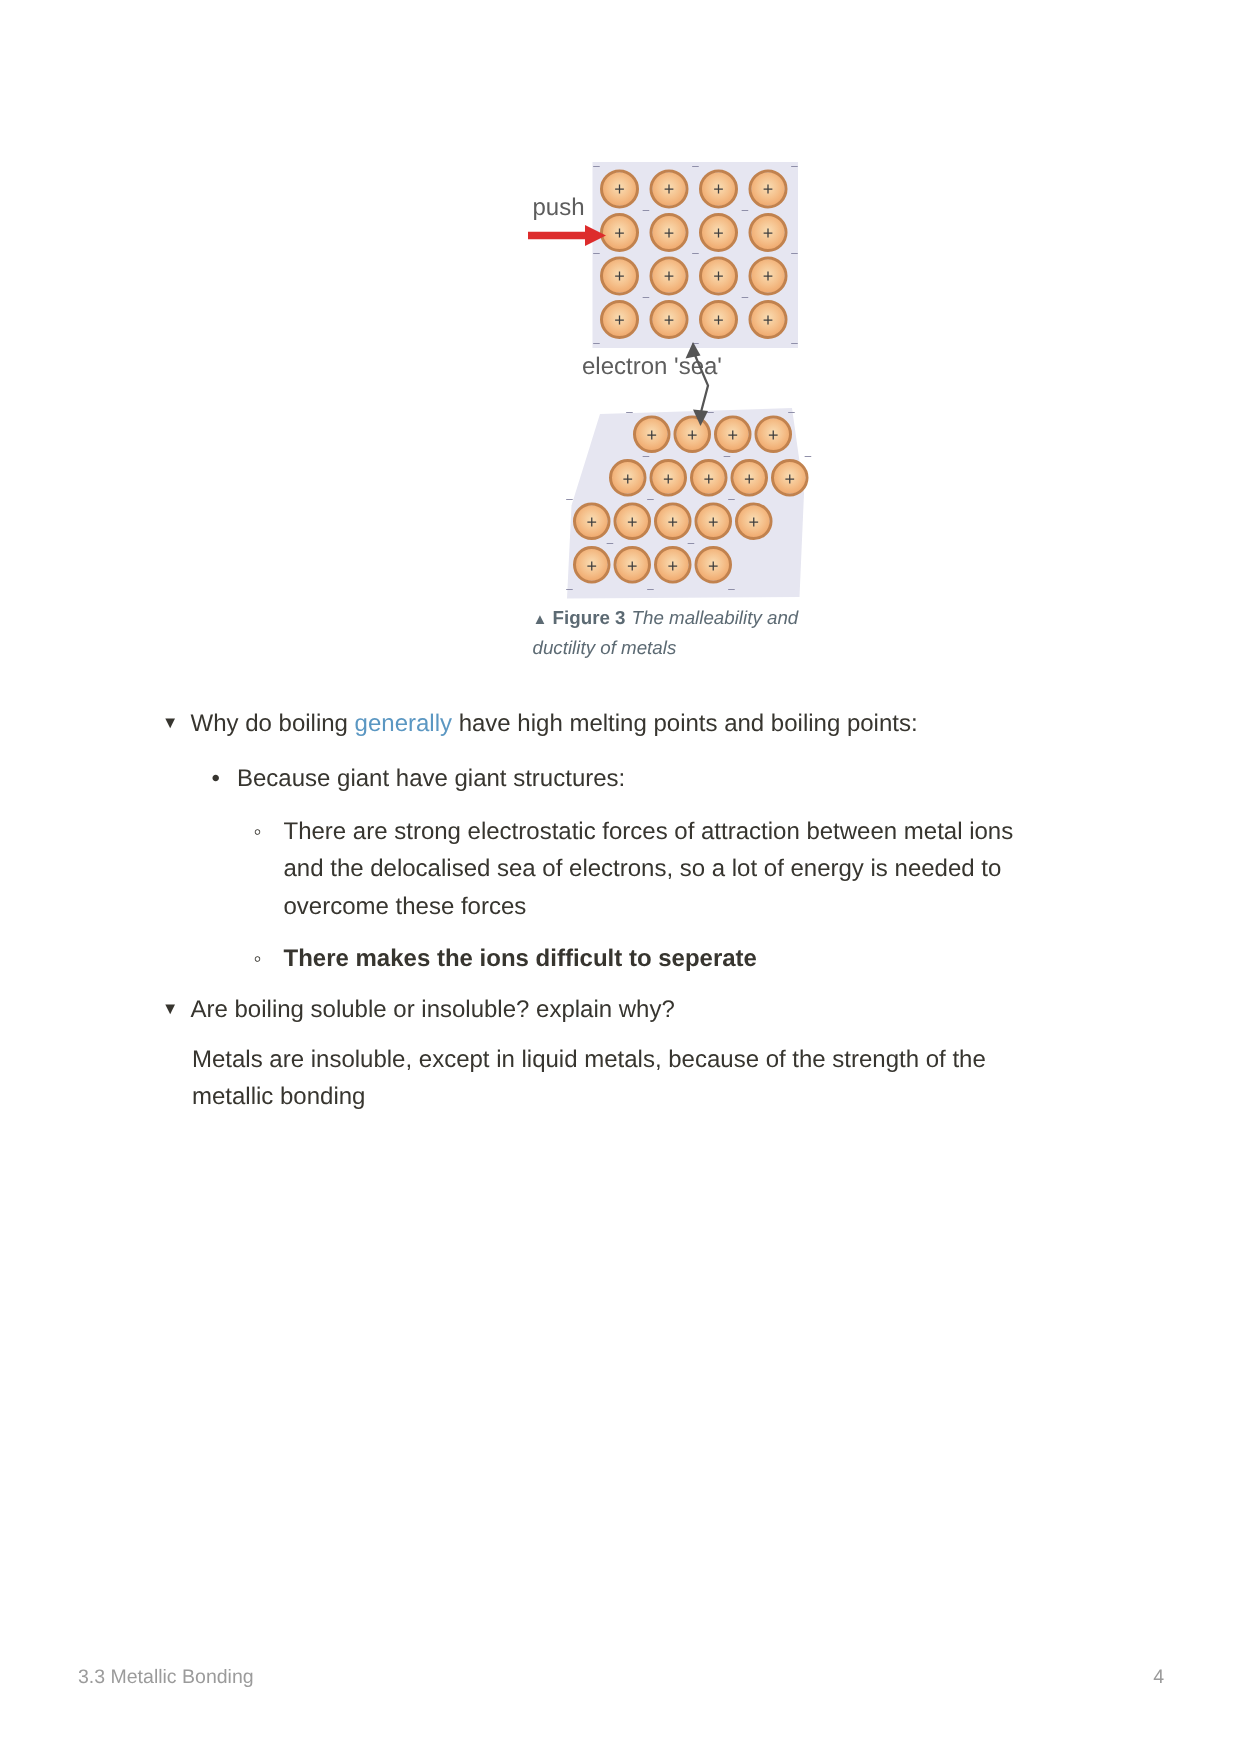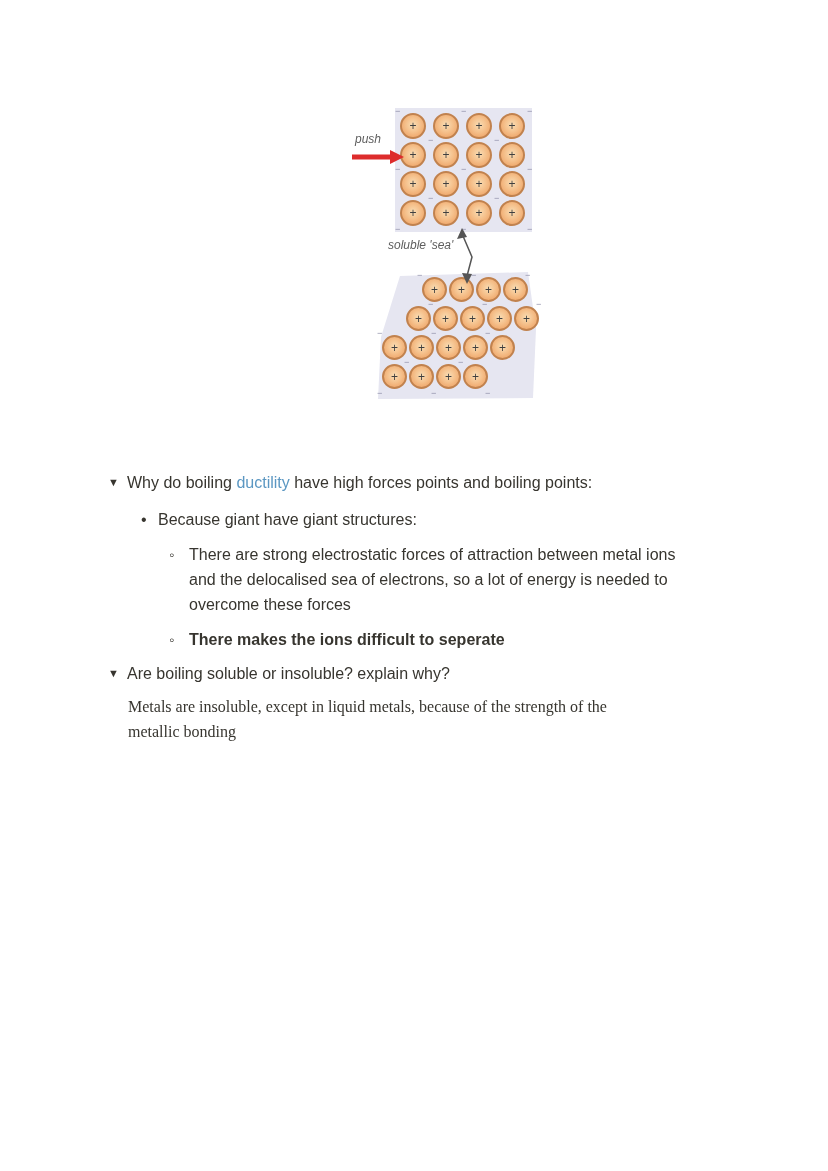--- a/index.html
+++ b/index.html
@@ -11,21 +11,21 @@
   #top-diagram{left:395px;top:108px;width:137px;height:124px;background:#e6e6f1;}
   #bottom-diagram{left:376px;top:271px;width:164px;height:129px;}
   #bottom-diagram svg{position:absolute;left:0;top:0;}
   .ions-layer{position:absolute;left:0;top:0;width:100%;height:100%;}
   .ion{position:absolute;box-sizing:border-box;border-radius:50%;
        border:2px solid #c1824e;
        background:radial-gradient(circle at 50% 45%, #f9ddb4 0%, #f5c08b 45%, #efa76b 80%, #eda263 100%);
        display:flex;align-items:center;justify-content:center;}
   .plus{font-size:12px;color:#3f3f3f;line-height:1;}
   .electron{position:absolute;font-size:9px;color:#8b8ba6;line-height:1;}
-  .fig-label{position:absolute;font-size:12px;color:#5d5d5d;line-height:14px;font-style:italic;}
+  .fig-label{position:absolute;font-size:16px;color:#5d5d5d;line-height:14px;}
   #push-label{left:355px;top:132px;}
   #sea-label{left:388px;top:238px;}
   #fig-arrows{position:absolute;left:340px;top:100px;pointer-events:none;}
   .caption{position:absolute;left:355px;top:403px;width:200px;
            font-size:12.5px;line-height:19px;color:#5c6a73;}
   .cap-marker{font-size:10px;}
   .cap-bold{font-weight:700;margin-right:4px;}
   .caption em{font-style:italic;}
 
   
@@ -36,21 +36,21 @@
   .circle-marker{width:20px;flex-shrink:0;font-size:15px;line-height:25px;}
   .bold{font-weight:700;}
   .link{color:#5b97c2;cursor:pointer;}
   #row-q1{left:108px;top:470px;}
   #row-q1b1{left:141px;top:507px;}
   #row-q1s1{left:169px;top:542px;}
   #row-q1s1 .t-text{max-width:520px;}
   #row-q1s2{left:169px;top:627px;}
   #row-q2{left:108px;top:661px;}
   #row-q2a{left:128px;top:694px;}
-  #row-q2a .t-text{max-width:565px;font-family:Liberation Serif, serif;}
+  #row-q2a .t-text{max-width:565px;}
 
   
   .footer{position:absolute;left:52px;right:52px;top:1110px;display:flex;
           justify-content:space-between;font-size:13px;line-height:16px;color:#9b9b9b;}
 </style>
 </head>
 <body>
 
 <div class="page">
 
@@ -190,40 +190,43 @@
         </div>
         <span class="electron" style="left: 28px; top: 87px;">−</span>
         <span class="electron" style="left: 82px; top: 87px;">−</span>
         <span class="electron" style="left: 1px; top: 118px;">−</span>
         <span class="electron" style="left: 55px; top: 118px;">−</span>
         <span class="electron" style="left: 109px; top: 118px;">−</span>
       </div>
   </div>
 
   <div class="fig-label" id="push-label">push</div>
-  <div class="fig-label" id="sea-label">soluble 'sea'</div>
+  <div class="fig-label" id="sea-label">electron 'sea'</div>
 
   <svg id="fig-arrows" width="220" height="200">
 
     <g>
       <line x1="12" y1="57" x2="51" y2="57" stroke="#dd2c2c" stroke-width="5"></line>
       <polygon points="50,50 50,64 64,57" fill="#dd2c2c"></polygon>
     </g>
 
     <g>
       <polyline points="123,136 132,157 127,176" fill="none" stroke="#555555" stroke-width="1.5"></polyline>
       <polygon points="122,128 117,139 127,137" fill="#555555"></polygon>
       <polygon points="127,184 122,173 132,174" fill="#555555"></polygon>
     </g>
   </svg>
 
+  <div class="caption">
+    <span class="cap-bold"><span class="cap-marker">▲</span> <span>Figure 3</span></span><em>The malleability and ductility of metals</em>
+  </div>
 
   <div class="t-row" id="row-q1">
     <span class="toggle-marker">▼</span>
-    <div class="t-text"><span>Why do boiling </span><span class="link">ductility</span><span> have high forces points and boiling points:</span></div>
+    <div class="t-text"><span>Why do boiling </span><span class="link">generally</span><span> have high melting points and boiling points:</span></div>
   </div>
 
   <div class="t-row" id="row-q1b1">
     <span class="disc-marker">•</span>
     <div class="t-text">Because giant have giant structures:</div>
   </div>
 
   <div class="t-row" id="row-q1s1">
     <span class="circle-marker">◦</span>
     <div class="t-text">There are strong electrostatic forces of attraction between metal ions
@@ -239,14 +242,18 @@
   <div class="t-row" id="row-q2">
     <span class="toggle-marker">▼</span>
     <div class="t-text">Are boiling soluble or insoluble? explain why?</div>
   </div>
 
   <div class="t-row" id="row-q2a">
     <div class="t-text">Metals are insoluble, except in liquid metals, because of the strength of the
 metallic bonding</div>
   </div>
 
+  <div class="footer">
+    <span>3.3 Metallic Bonding</span>
+    <span>4</span>
+  </div>
 
 </div>
 
 </body></html>

